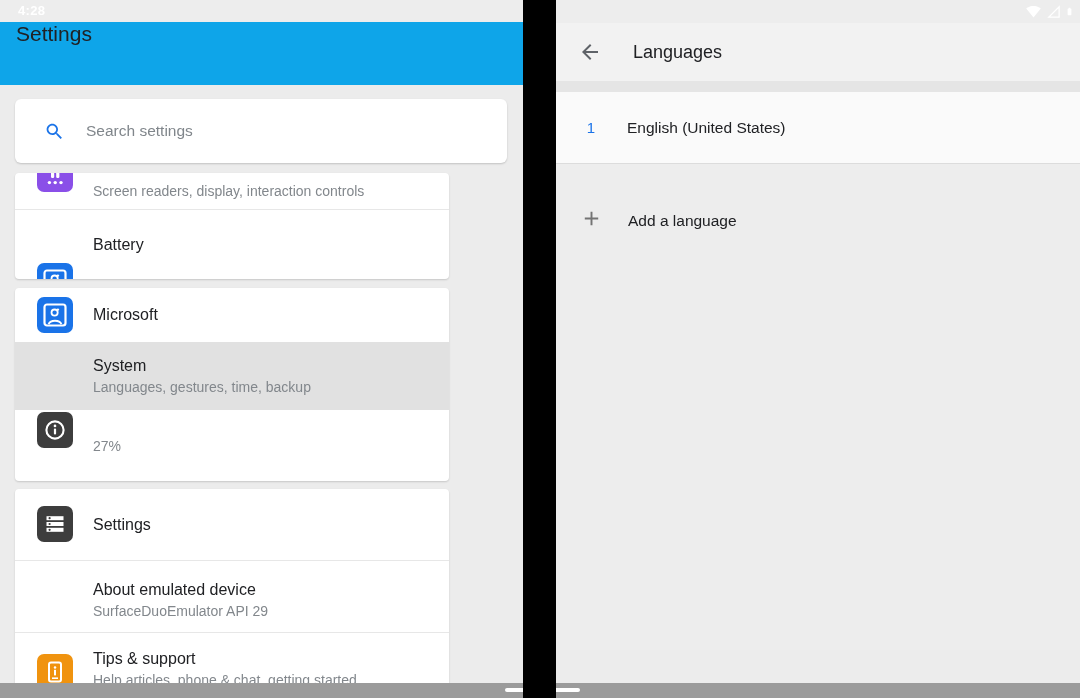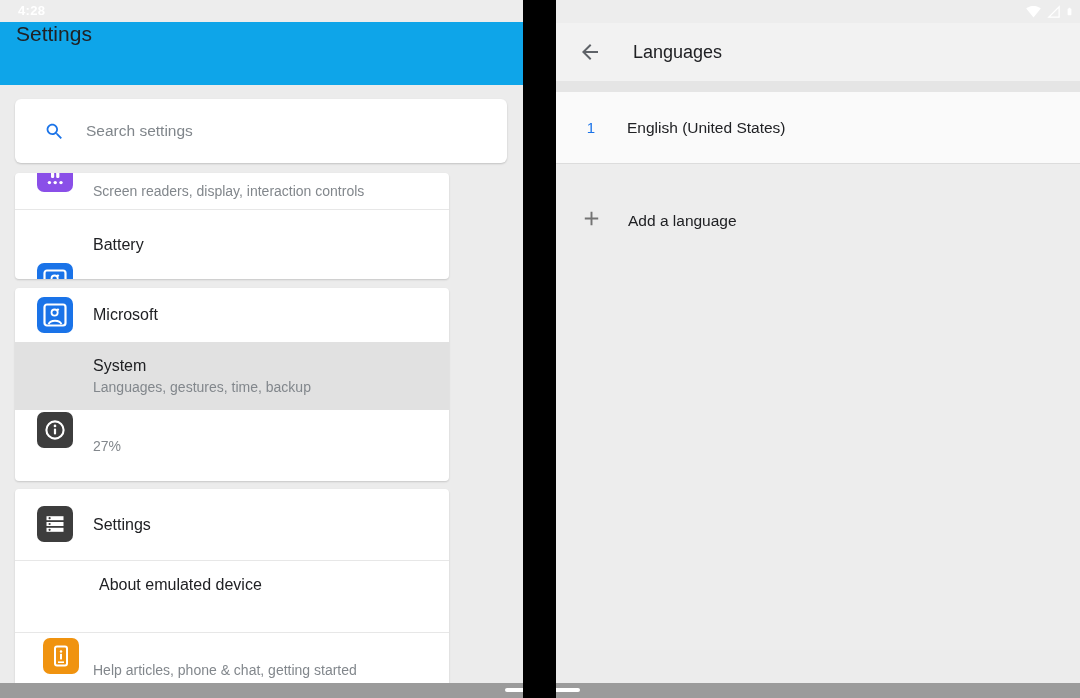--- a/index.html
+++ b/index.html
@@ -163,37 +163,39 @@
             <circle cx="12.6" cy="12.2" r="1.1" fill="#3d3d3d"></circle>
             <circle cx="12.6" cy="18" r="1.1" fill="#3d3d3d"></circle>
             <circle cx="12.6" cy="23.8" r="1.1" fill="#3d3d3d"></circle>
           </svg>
         </span>
         <div class="texts">
           <div class="row-title">Settings</div>
         </div>
       </div>
       <div class="divider" style="top:71px;"></div>
-      <div class="row" style="top:60px;height:71px;margin-left:6px;">
+      <div class="row" style="top:76px;height:71px;">
         <span class="icon-sq icon-orange" style="top:89px;">
           <svg width="36" height="36" viewBox="0 0 36 36">
             <rect x="12" y="8.6" width="12" height="18.8" rx="2" fill="none" stroke="#fff" stroke-width="2"></rect>
             <circle cx="18" cy="13.6" r="1.25" fill="#fff"></circle>
             <rect x="17" y="15.8" width="2" height="5.6" fill="#fff"></rect>
             <rect x="15" y="23.4" width="6" height="1.6" fill="#fff"></rect>
           </svg>
         </span>
         <div class="texts">
           <div class="row-title">About emulated device</div>
+          <div class="row-sub">SurfaceDuoEmulator API 29</div>
         </div>
       </div>
       <div class="divider" style="top:143px;"></div>
       <div class="row" style="top:144px;height:72px;">
 
         <div class="texts">
+          <div class="row-title">Tips &amp; support</div>
           <div class="row-sub">Help articles, phone &amp; chat, getting started</div>
         </div>
       </div>
     </div>
   </div>
 
   <div class="pane-right">
 
     <div class="statusbar-right">
       <div class="status-icons">

